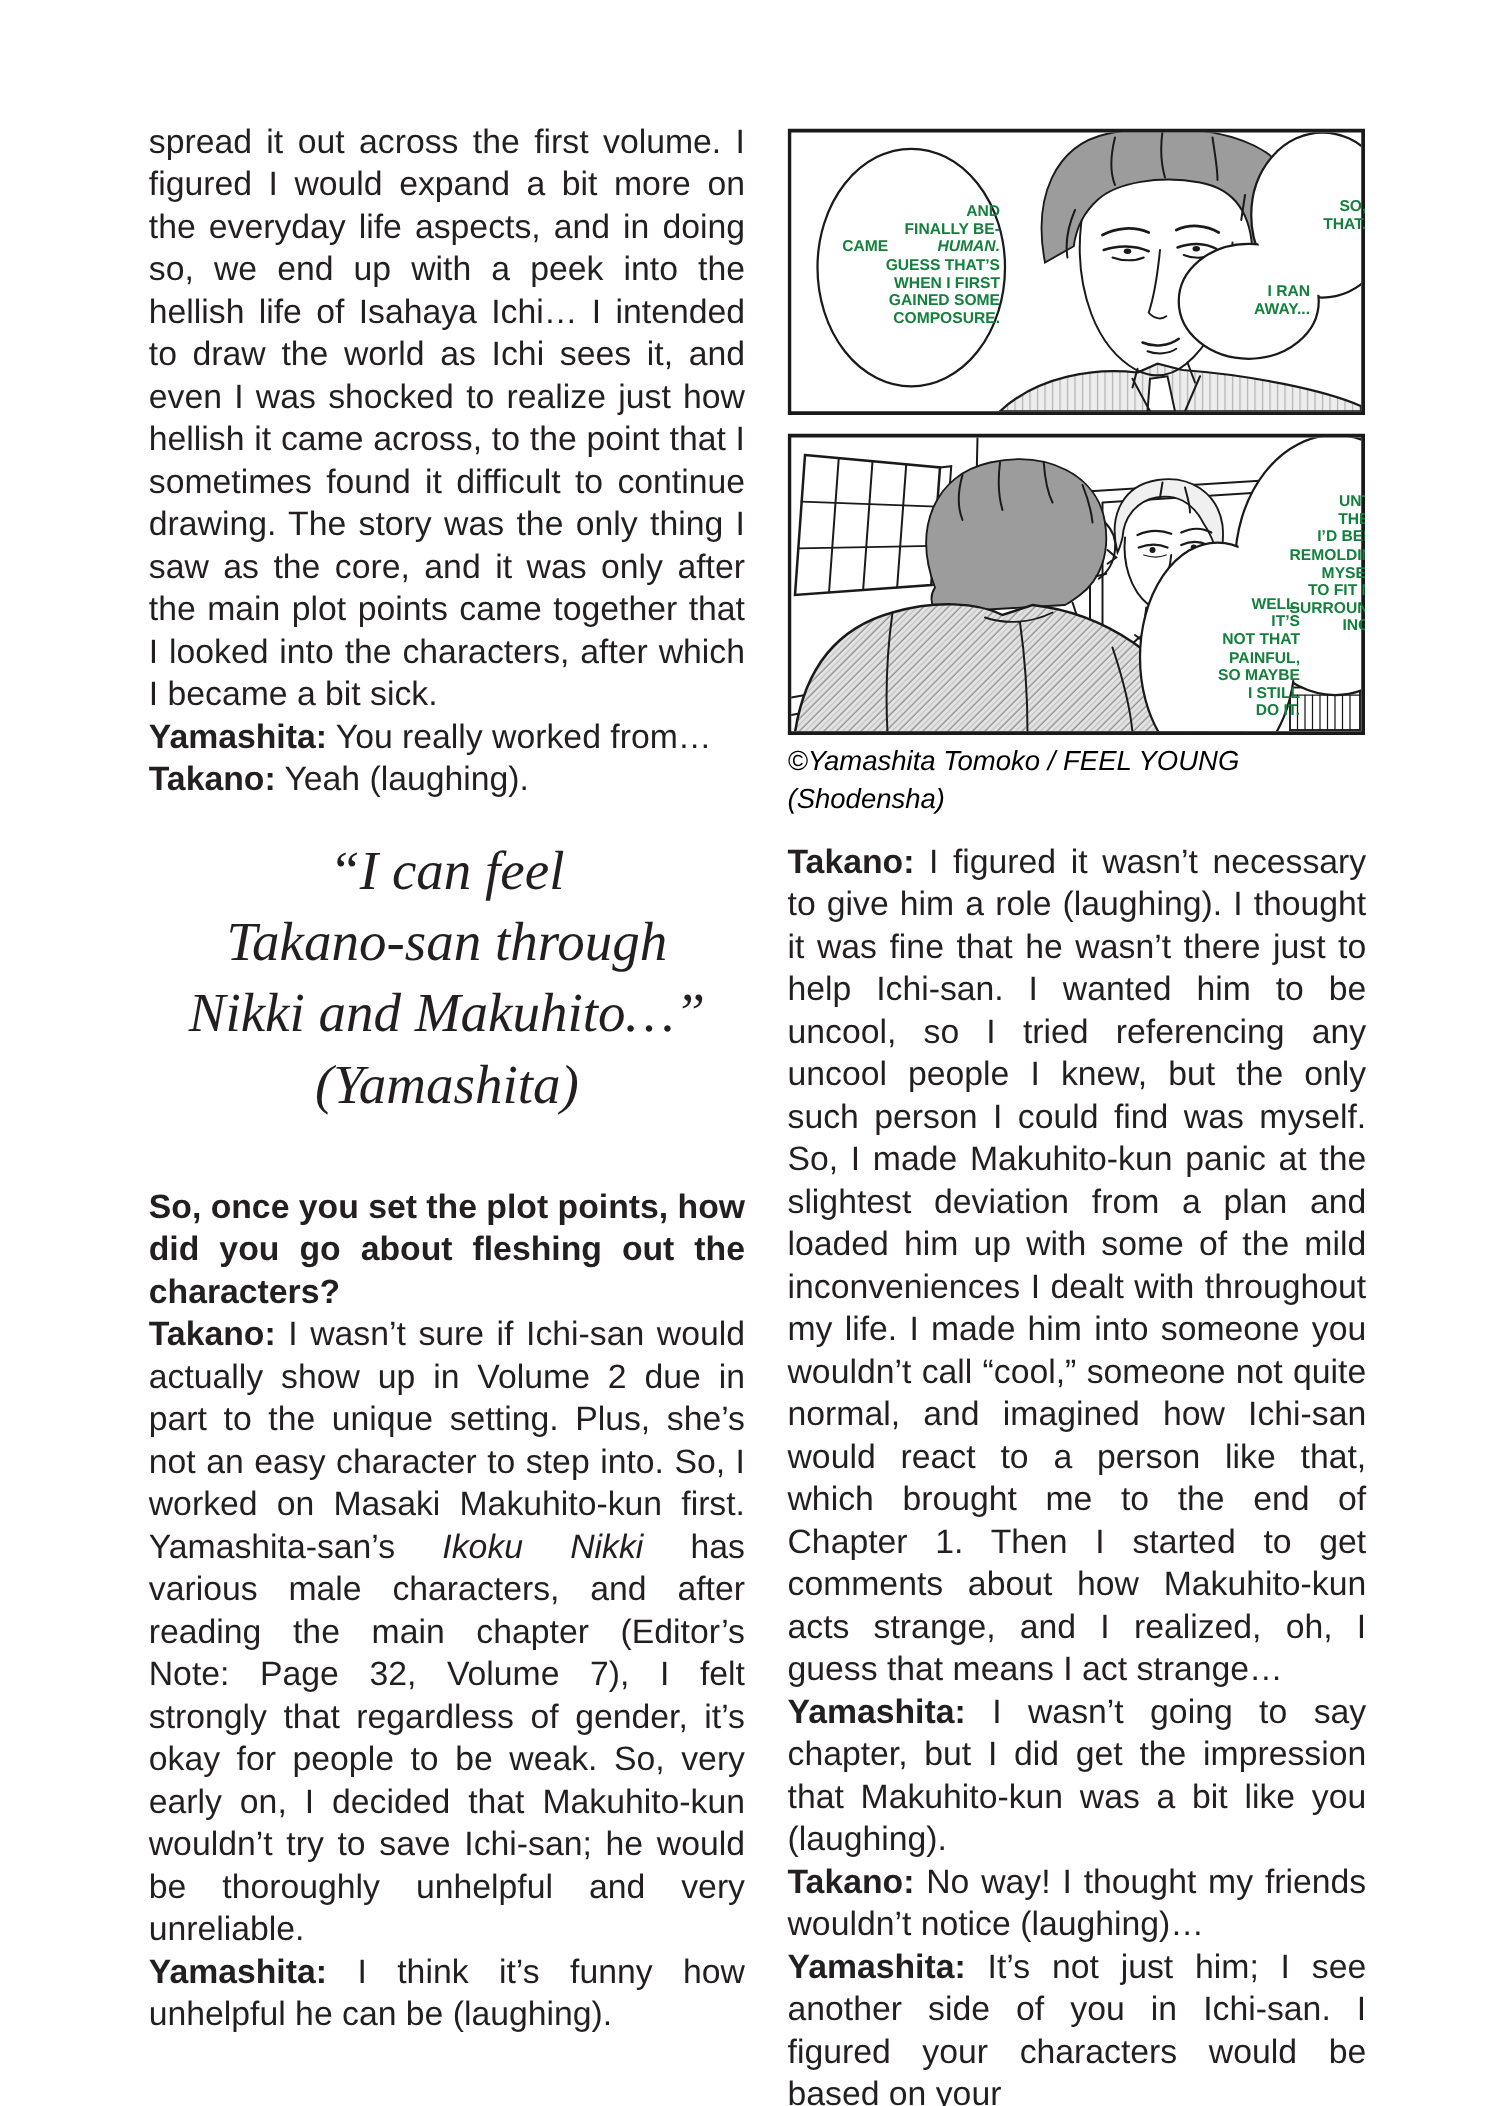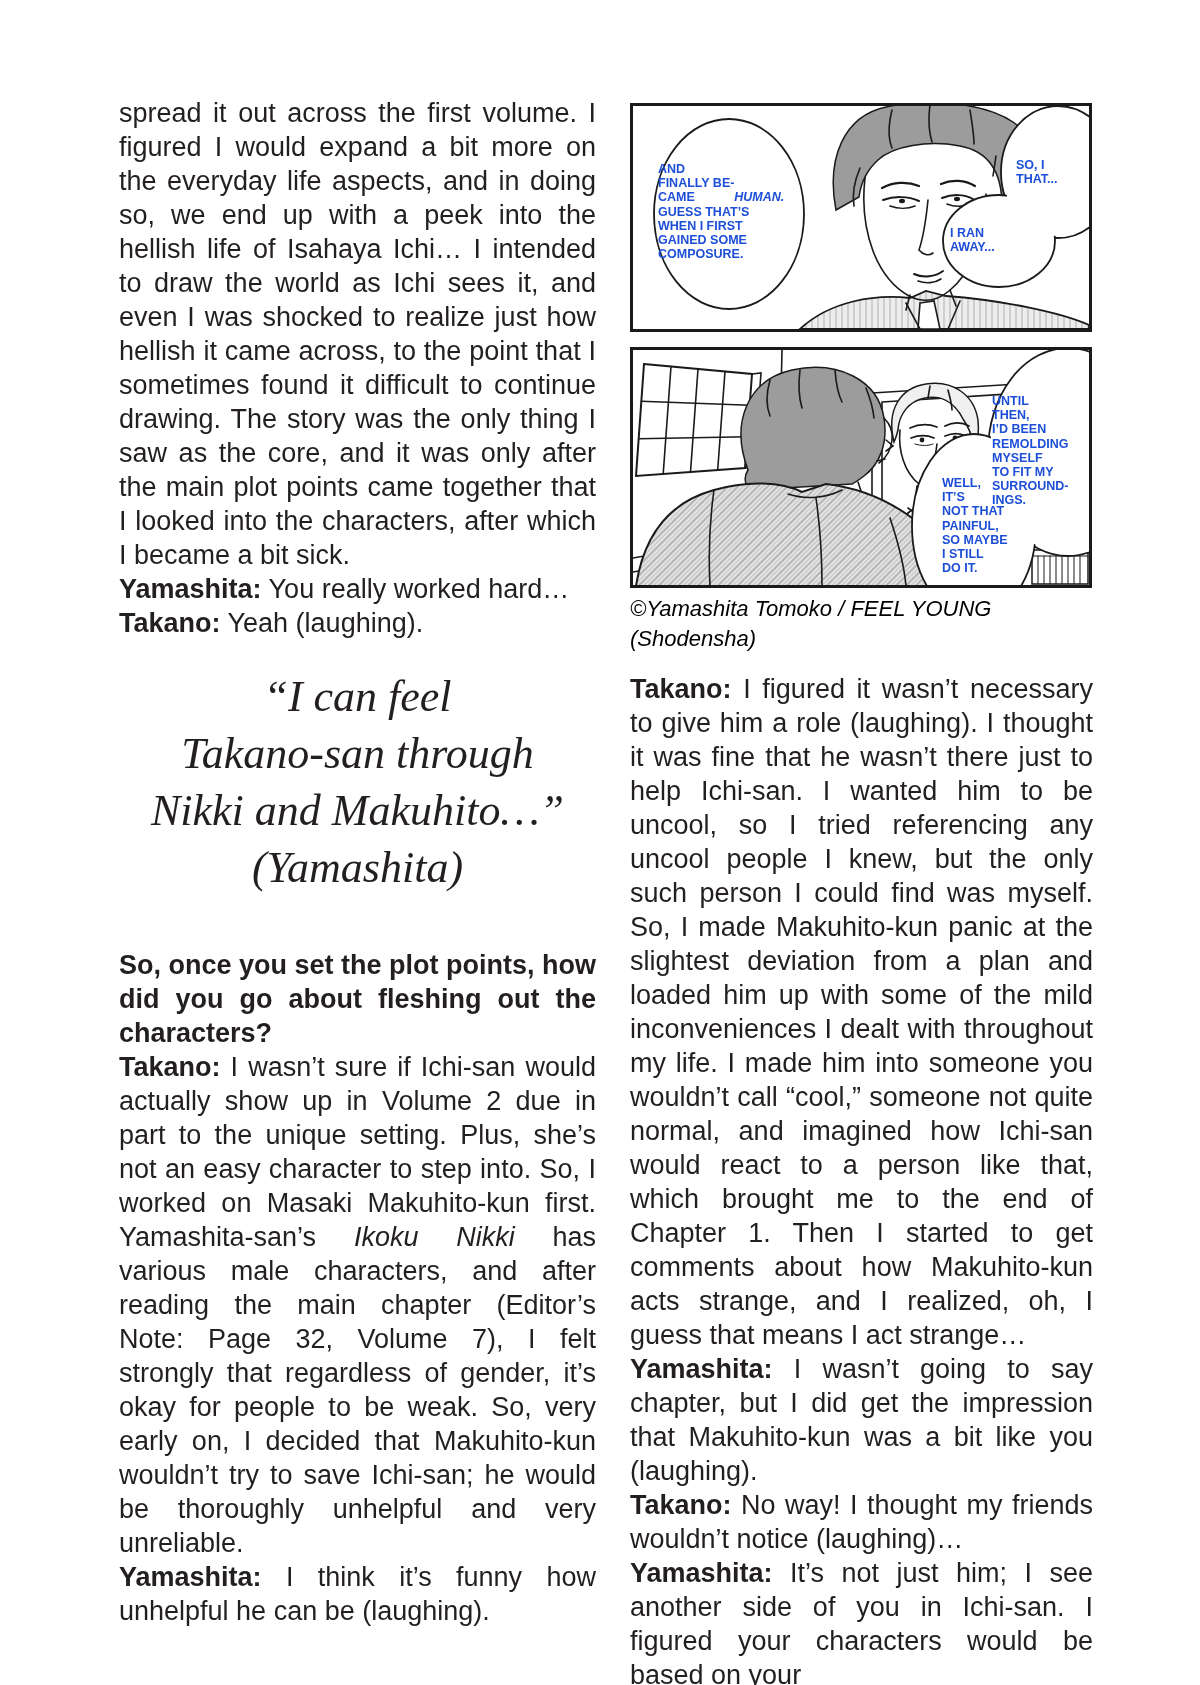--- a/index.html
+++ b/index.html
@@ -16,36 +16,36 @@
   .quote{
     font-family:"Liberation Serif",serif;font-style:italic;
     font-size:44px;line-height:57px;text-align:center;
     white-space:pre-line;margin:28px 0 52px 0;
   }
   .question{font-weight:bold;font-size:27px;line-height:34px;text-align:justify;margin:0;}
   
   .manga{position:relative;width:462px;height:492px;overflow:hidden;}
   .manga svg{position:absolute;left:0;top:0;}
   .bubble-text{
-    position:absolute;text-align:left;white-space:pre-line;
+    position:absolute;text-align:right;white-space:pre-line;
     font-family:"Liberation Sans",sans-serif;font-weight:bold;
-    font-size:12.5px;line-height:14.2px;color:#1d4ed8;letter-spacing:0px;
+    font-size:12.5px;line-height:14.2px;color:#15803d;letter-spacing:0px;
   }
   .bubble-text i{font-style:italic;margin-left:36px;}
   .caption{
     font-style:italic;font-size:22px;line-height:30px;
     margin:4px 0 18px 0;color:#000000;
   }
 </style>
 </head>
 <body>
 
 <div id="col-left" class="col">
   <p class="body"><span>spread it out across the first volume. I figured I would expand a bit more on the everyday life aspects, and in doing so, we end up with a peek into the hellish life of Isahaya Ichi… I intended to draw the world as Ichi sees it, and even I was shocked to realize just how hellish it came across, to the point that I sometimes found it difficult to continue drawing. The story was the only thing I saw as the core, and it was only after the main plot points came together that I looked into the characters, after which I became a bit sick.</span></p>
-  <p class="body"><span class="speaker">Yamashita:</span> <span>You really worked hard…</span></p>
+  <p class="body"><span class="speaker">Yamashita:</span> <span>You really worked from…</span></p>
   <p class="body"><span class="speaker">Takano:</span> <span>Yeah (laughing).</span></p>
 
   <div class="quote">“I can feel
 Takano-san through
 Nikki and Makuhito…”
 (Yamashita)</div>
 
   <p class="question">So, once you set the plot points, how did you go about fleshing out the characters?</p>
   <p class="body"><span class="speaker">Takano:</span> <span>I wasn’t sure if Ichi-san would actually show up in Volume 2 due in part to the unique setting. Plus, she’s not an easy character to step into. So, I worked on Masaki Makuhito-kun first. Yamashita-san’s</span> <i>Ikoku Nikki</i><span> has various male characters, and after reading the main chapter (Editor’s Note: Page 32, Volume 7), I felt strongly that regardless of gender, it’s okay for people to be weak. So, very early on, I decided that Makuhito-kun wouldn’t try to save Ichi-san; he would be thoroughly unhelpful and very unreliable.</span></p>
   <p class="body"><span class="speaker">Yamashita:</span> <span>I think it’s funny how unhelpful he can be (laughing).</span></p>

